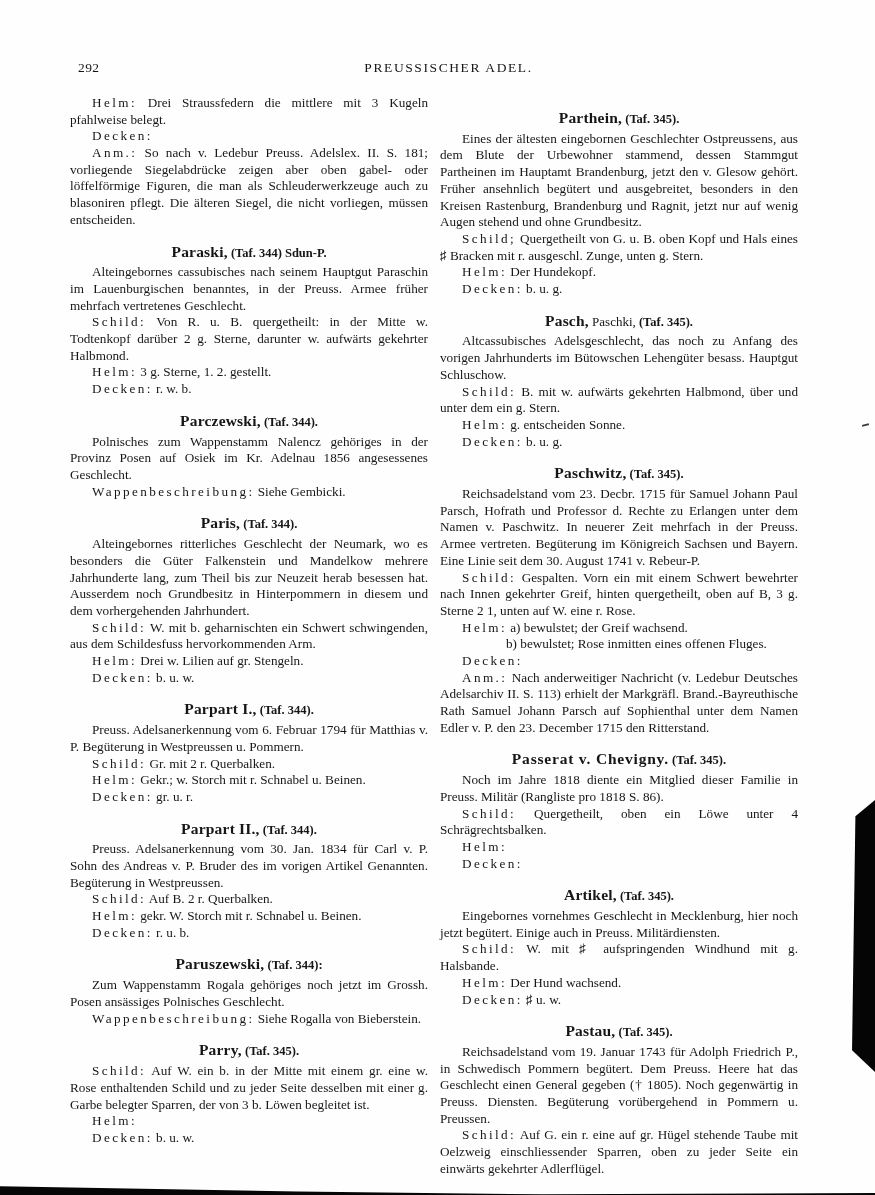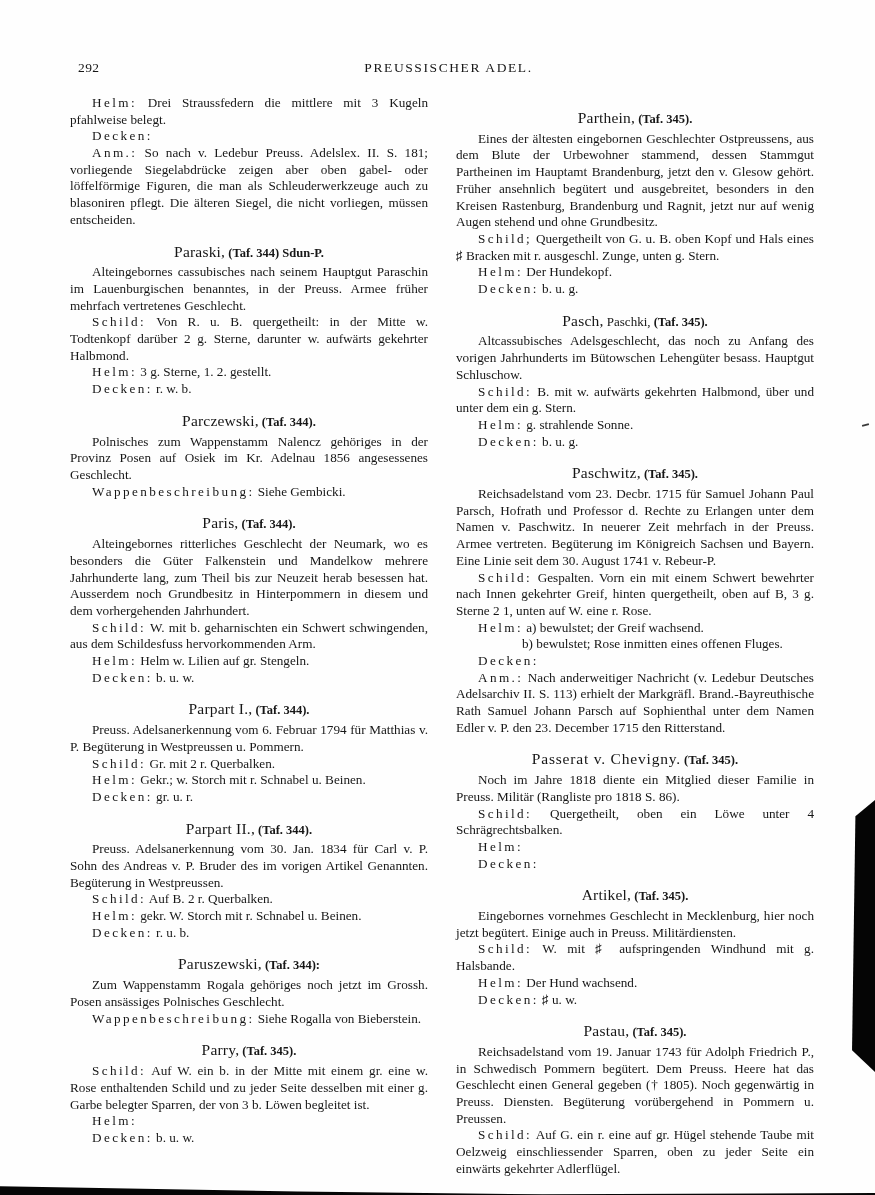--- a/index.html
+++ b/index.html
@@ -43,37 +43,37 @@
     padding-left: 36px;
   }
 
   
   .columns {
     position: absolute;
     top: 95px;
     left: 70px;
     width: 745px;
     display: flex;
-    gap: 28px;
+    gap: 12px;
   }
   .col {
     width: 358px;
   }
 
   
   .entry { margin: 0; }
 
   .entry-head {
     text-align: center;
     margin: 14px 0 3px 0;
     font-size: 14px;
     line-height: 1.2;
   }
   .entry-head .name {
-    font-weight: normal;
+    font-weight: bold;
     font-size: 15.5px;
     letter-spacing: 0.2px;
   }
   .entry-head .name.wide { letter-spacing: 0.8px; }
   .entry-head .ref {
     font-size: 12.5px;
     font-weight: bold;
   }
   .entry-head .alt {
     font-size: 13px;
@@ -154,21 +154,21 @@
         </div>
         <div class="entry">
           <div class="entry-head"><span class="name">Parczewski,</span><span class="ref"> (Taf. 344).</span></div>
           <p class="para">Polnisches zum Wappenstamm Nalencz gehöriges in der Provinz Posen auf Osiek im Kr. Adelnau 1856 angesessenes Geschlecht.</p>
           <p class="para"><span class="lbl">Wappenbeschreibung:</span><span> Siehe Gembicki.</span></p>
         </div>
         <div class="entry">
           <div class="entry-head"><span class="name">Paris,</span><span class="ref"> (Taf. 344).</span></div>
           <p class="para">Alteingebornes ritterliches Geschlecht der Neumark, wo es besonders die Güter Falkenstein und Mandelkow mehrere Jahrhunderte lang, zum Theil bis zur Neuzeit herab besessen hat. Ausserdem noch Grundbesitz in Hinterpommern in diesem und dem vorhergehenden Jahrhundert.</p>
           <p class="para"><span class="lbl">Schild:</span><span> W. mit b. geharnischten ein Schwert schwingenden, aus dem Schildesfuss hervorkommenden Arm.</span></p>
-          <p class="para"><span class="lbl">Helm:</span><span> Helm w. Lilien auf gr. Stengeln.</span></p>
+          <p class="para"><span class="lbl">Helm:</span><span> Drei w. Lilien auf gr. Stengeln.</span></p>
           <p class="para"><span class="lbl">Decken:</span><span> b. u. w.</span></p>
         </div>
         <div class="entry">
           <div class="entry-head"><span class="name">Parpart I.,</span><span class="ref"> (Taf. 344).</span></div>
           <p class="para">Preuss. Adelsanerkennung vom 6. Februar 1794 für Matthias v. P. Begüterung in Westpreussen u. Pommern.</p>
           <p class="para"><span class="lbl">Schild:</span><span> Gr. mit 2 r. Querbalken.</span></p>
           <p class="para"><span class="lbl">Helm:</span><span> Gekr.; w. Storch mit r. Schnabel u. Beinen.</span></p>
           <p class="para"><span class="lbl">Decken:</span><span> gr. u. r.</span></p>
         </div>
         <div class="entry">
@@ -195,21 +195,21 @@
           <div class="entry-head"><span class="name">Parthein,</span><span class="ref"> (Taf. 345).</span></div>
           <p class="para">Eines der ältesten eingebornen Geschlechter Ostpreussens, aus dem Blute der Urbewohner stammend, dessen Stammgut Partheinen im Hauptamt Brandenburg, jetzt den v. Glesow gehört. Früher ansehnlich begütert und ausgebreitet, besonders in den Kreisen Rastenburg, Brandenburg und Ragnit, jetzt nur auf wenig Augen stehend und ohne Grundbesitz.</p>
           <p class="para"><span class="lbl">Schild;</span><span> Quergetheilt von G. u. B. oben Kopf und Hals eines ♯ Bracken mit r. ausgeschl. Zunge, unten g. Stern.</span></p>
           <p class="para"><span class="lbl">Helm:</span><span> Der Hundekopf.</span></p>
           <p class="para"><span class="lbl">Decken:</span><span> b. u. g.</span></p>
         </div>
         <div class="entry">
           <div class="entry-head"><span class="name">Pasch,</span><span class="alt"> Paschki,</span><span class="ref"> (Taf. 345).</span></div>
           <p class="para">Altcassubisches Adelsgeschlecht, das noch zu Anfang des vorigen Jahrhunderts im Bütowschen Lehengüter besass. Hauptgut Schluschow.</p>
           <p class="para"><span class="lbl">Schild:</span><span> B. mit w. aufwärts gekehrten Halbmond, über und unter dem ein g. Stern.</span></p>
-          <p class="para"><span class="lbl">Helm:</span><span> g. strahlende Sonne.</span></p>
+          <p class="para"><span class="lbl">Helm:</span><span> g. entscheiden Sonne.</span></p>
           <p class="para"><span class="lbl">Decken:</span><span> b. u. g.</span></p>
         </div>
         <div class="entry">
           <div class="entry-head"><span class="name">Paschwitz,</span><span class="ref"> (Taf. 345).</span></div>
           <p class="para">Reichsadelstand vom 23. Decbr. 1715 für Samuel Johann Paul Parsch, Hofrath und Professor d. Rechte zu Erlangen unter dem Namen v. Paschwitz. In neuerer Zeit mehrfach in der Preuss. Armee vertreten. Begüterung im Königreich Sachsen und Bayern. Eine Linie seit dem 30. August 1741 v. Rebeur-P.</p>
           <p class="para"><span class="lbl">Schild:</span><span> Gespalten. Vorn ein mit einem Schwert bewehrter nach Innen gekehrter Greif, hinten quergetheilt, oben auf B, 3 g. Sterne 2 1, unten auf W. eine r. Rose.</span></p>
           <p class="para"><span class="lbl">Helm:</span><span> a) bewulstet; der Greif wachsend.</span></p>
           <p class="para sub"><span>b) bewulstet; Rose inmitten eines offenen Fluges.</span></p>
           <p class="para"><span class="lbl">Decken:</span><span></span></p>
           <p class="para"><span class="lbl">Anm.:</span><span> Nach anderweitiger Nachricht (v. Ledebur Deutsches Adelsarchiv II. S. 113) erhielt der Markgräfl. Brand.-Bayreuthische Rath Samuel Johann Parsch auf Sophienthal unter dem Namen Edler v. P. den 23. December 1715 den Ritterstand.</span></p>

